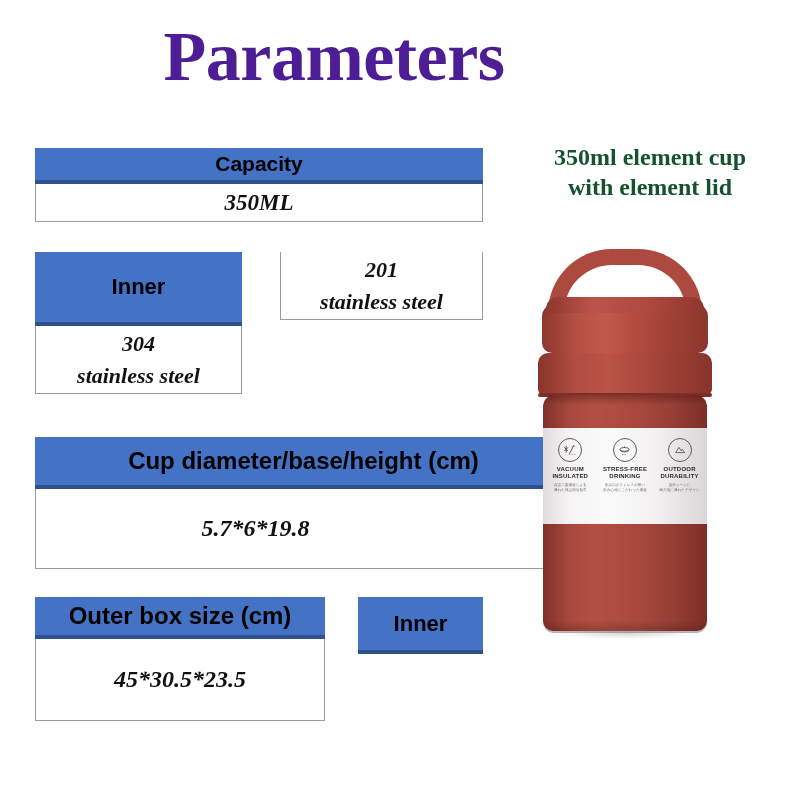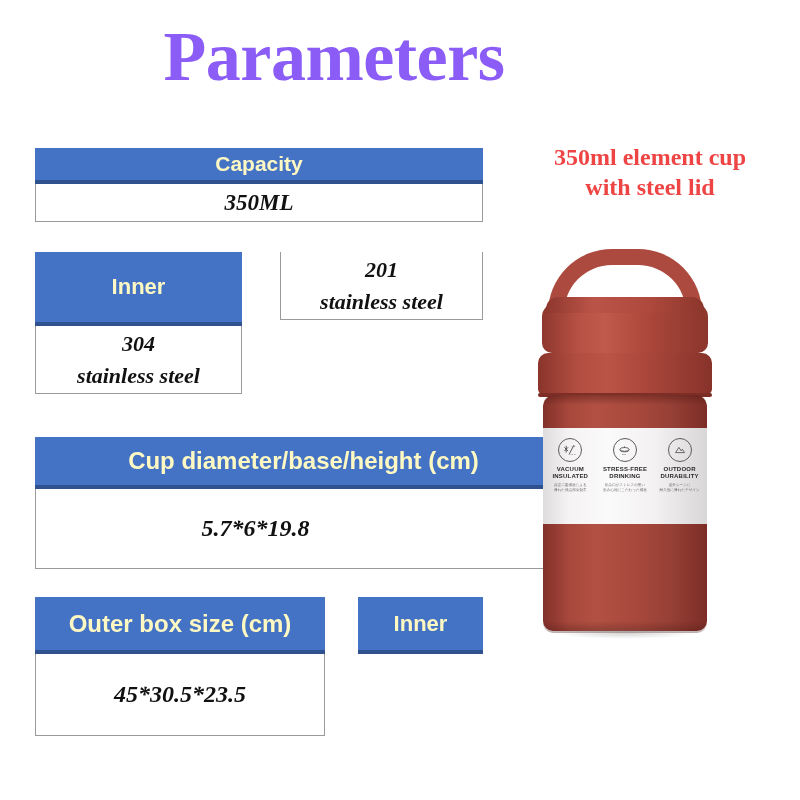--- a/index.html
+++ b/index.html
@@ -13,30 +13,30 @@
   .page{position:absolute;inset:0;}
 
   
   .title{
     position:absolute;left:0;top:18px;width:668px;
     text-align:center;
     font-family:"Liberation Serif", serif;
     font-weight:bold;
     font-size:70px;
     line-height:78px;
-    color:#8b5cf6;
+    color:#4c1d95;
     letter-spacing:-0.5px;
   }
 
   
   .spec{position:absolute;}
   .hdr{
     background:#4472C4;
     border-bottom:4px solid #2F528F;
-    color:#fef9c3;
+    color:#000000;
     font-family:"Liberation Sans", sans-serif;
     font-weight:bold;
     display:flex;align-items:center;justify-content:center;
     text-align:center;
     box-sizing:border-box;
   }
   .val{
     background:#ffffff;
     border:1px solid #9a9a9a;
     border-top:none;
@@ -61,36 +61,36 @@
   .mat .hdr{height:74px;font-size:22px;}
   .mat .val{height:68px;font-size:22px;flex-direction:column;gap:6px;}
 
   
   #dim-block{left:35px;top:437px;width:537px;}
   #dim-block .hdr{height:52px;font-size:24px;}
   #dim-block .val{height:80px;font-size:24px;justify-content:center;padding-right:96px;}
 
   
   #box-block{left:35px;top:597px;width:290px;}
-  #box-block .hdr{height:57px;font-size:24px;}
+  #box-block .hdr{height:42px;font-size:24px;}
   #box-block .val{height:82px;font-size:24px;padding-right:36px;padding-left:36px;}
 
   #pcs-block{left:358px;top:597px;width:125px;}
   #pcs-block .hdr{height:57px;font-size:22px;}
   #pcs-block .val{height:82px;font-size:22px;}
 
   
   .caption{
     position:absolute;left:505px;top:142px;width:290px;
     text-align:center;
     font-family:"Liberation Serif", serif;
     font-weight:bold;
     font-size:24px;
     line-height:30px;
-    color:#ef4444;
+    color:#14532d;
   }
 
   
   .photo{position:absolute;left:500px;top:235px;width:300px;height:420px;}
 
   .bottle{position:absolute;left:0;top:0;width:300px;height:420px;}
 
   
   .handle{
     position:absolute;left:48px;top:14px;width:154px;height:64px;
@@ -216,21 +216,21 @@
     <div class="hdr">Outer box size (cm)</div>
     <div class="val">45*30.5*23.5</div>
   </div>
 
   <div class="spec" id="pcs-block">
     <div class="hdr">Inner</div>
   </div>
 
   <div class="caption">
     <div>350ml element cup</div>
-    <div>with steel lid</div>
+    <div>with element lid</div>
   </div>
 
   <div class="photo">
     <div class="bottle">
 
       <div class="handle"></div>
       <div class="lid-cap"></div>
       <div class="collar"></div>
       <div class="collar-line"></div>
 

